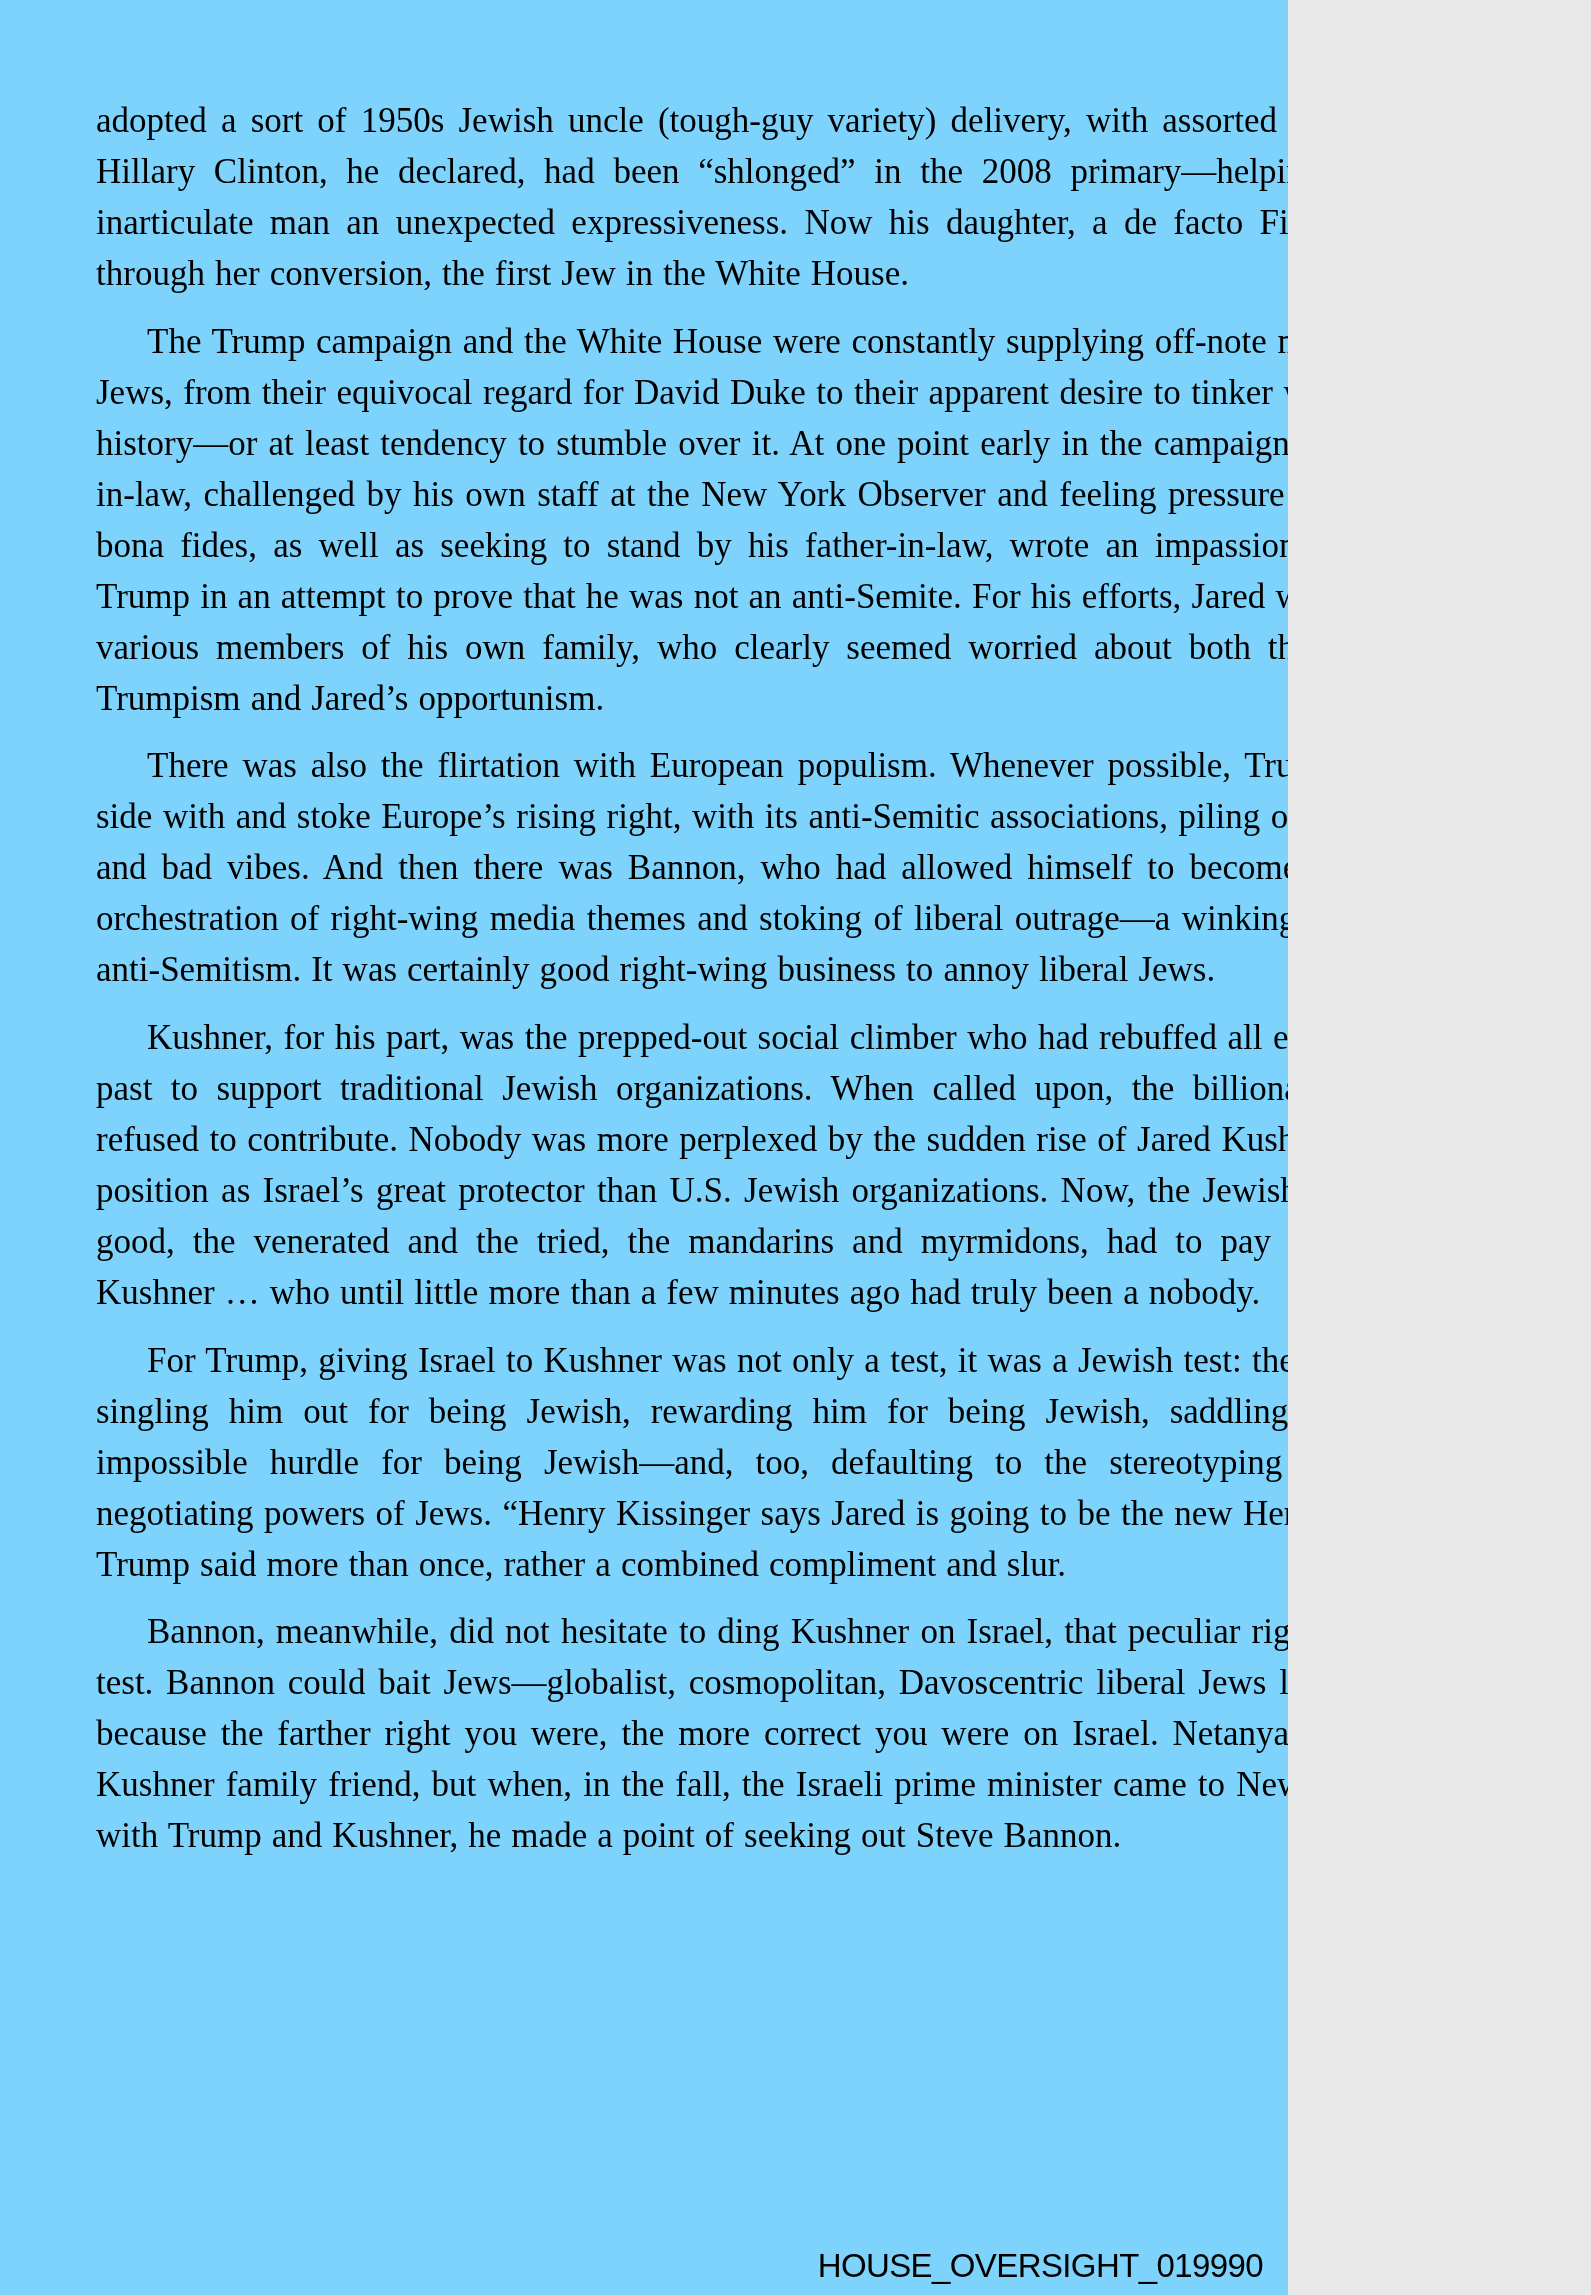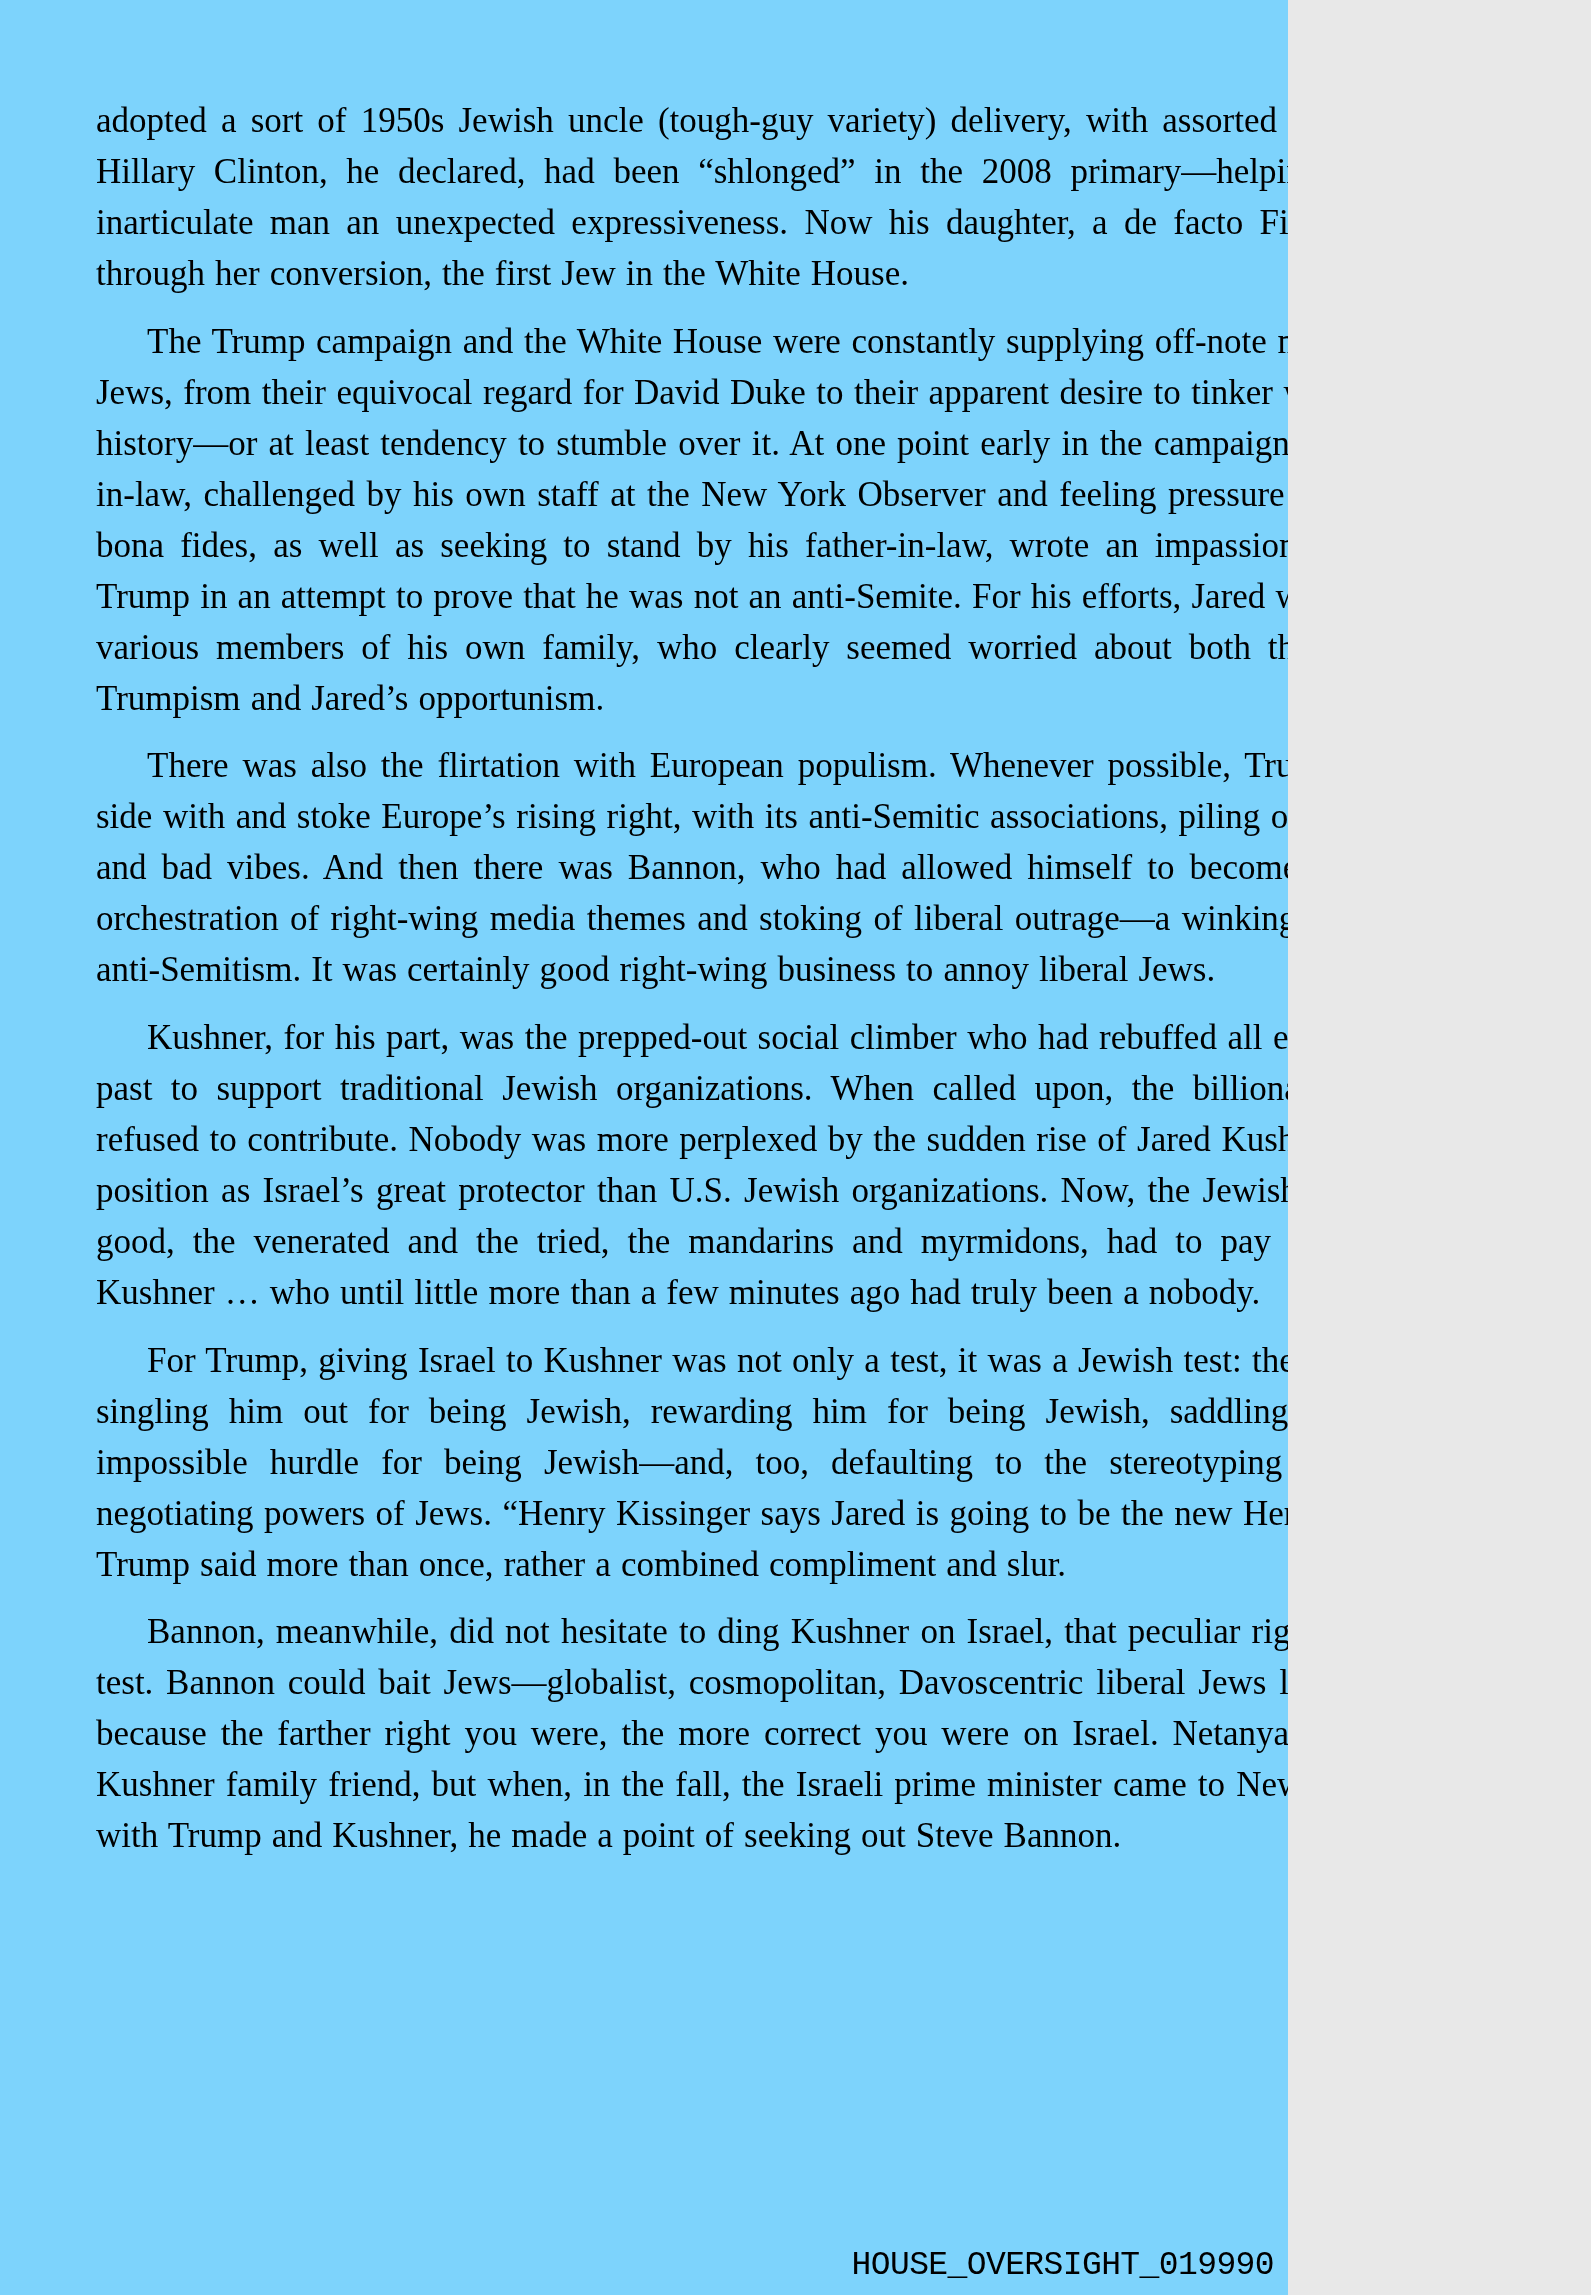--- a/index.html
+++ b/index.html
@@ -31,23 +31,23 @@
     margin: 0 0 16.7px 0;
     text-indent: 51px;
   }
   .text-block p.no-indent {
     text-indent: 0;
   }
   .italic {
   }
   .bates {
     position: absolute;
-    right: 14px;
+    right: 25px;
     bottom: 13px;
-    font-family: Liberation Mono, monospace;
+    font-family: Liberation Sans, sans-serif;
     font-size: 33px;
     line-height: 1;
     letter-spacing: -0.6px;
     color: #000000;
     white-space: nowrap;
   }
 </style>
 </head>
 <body>
 

